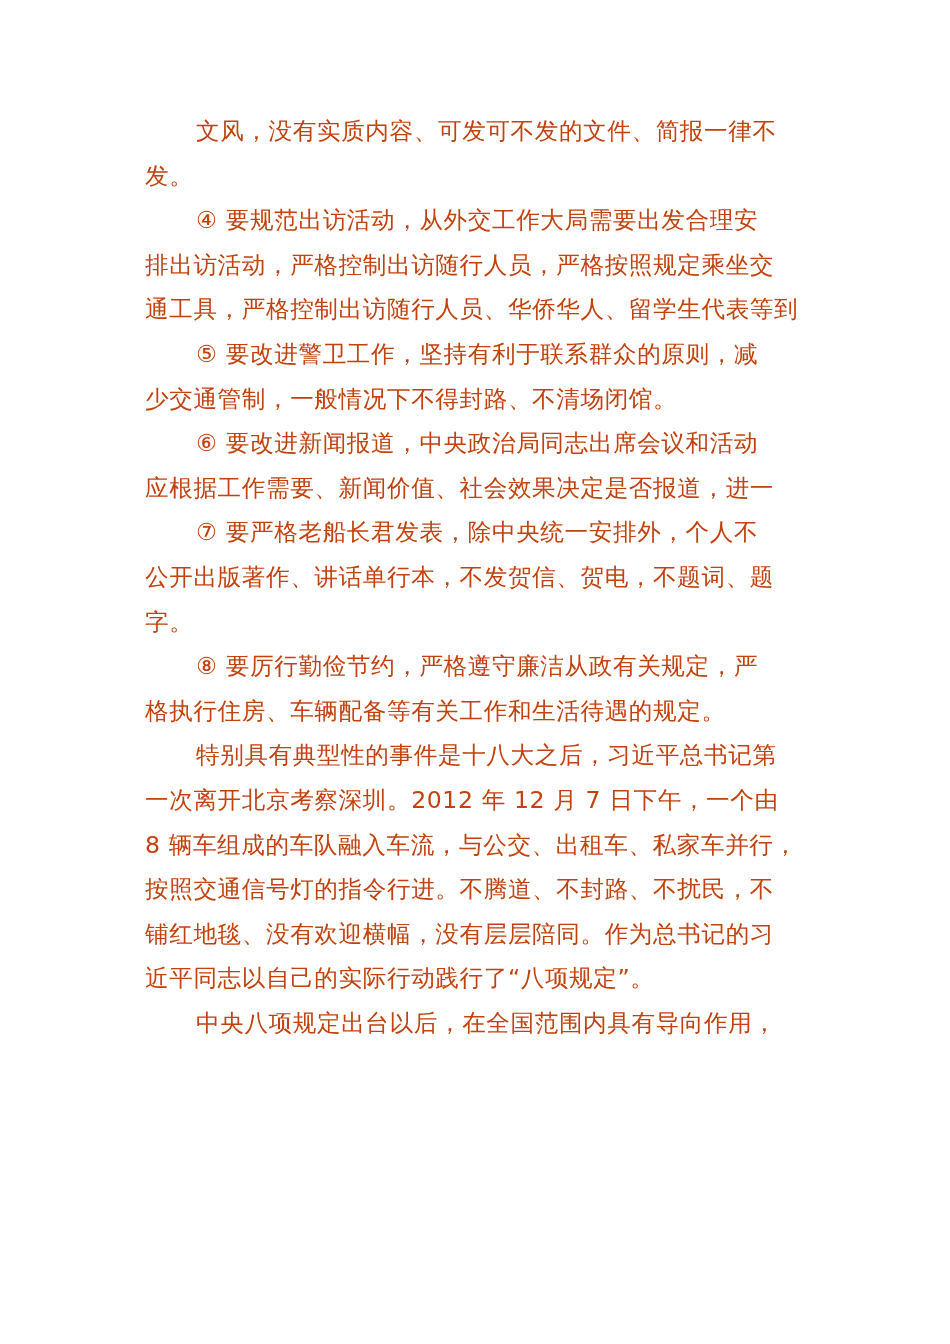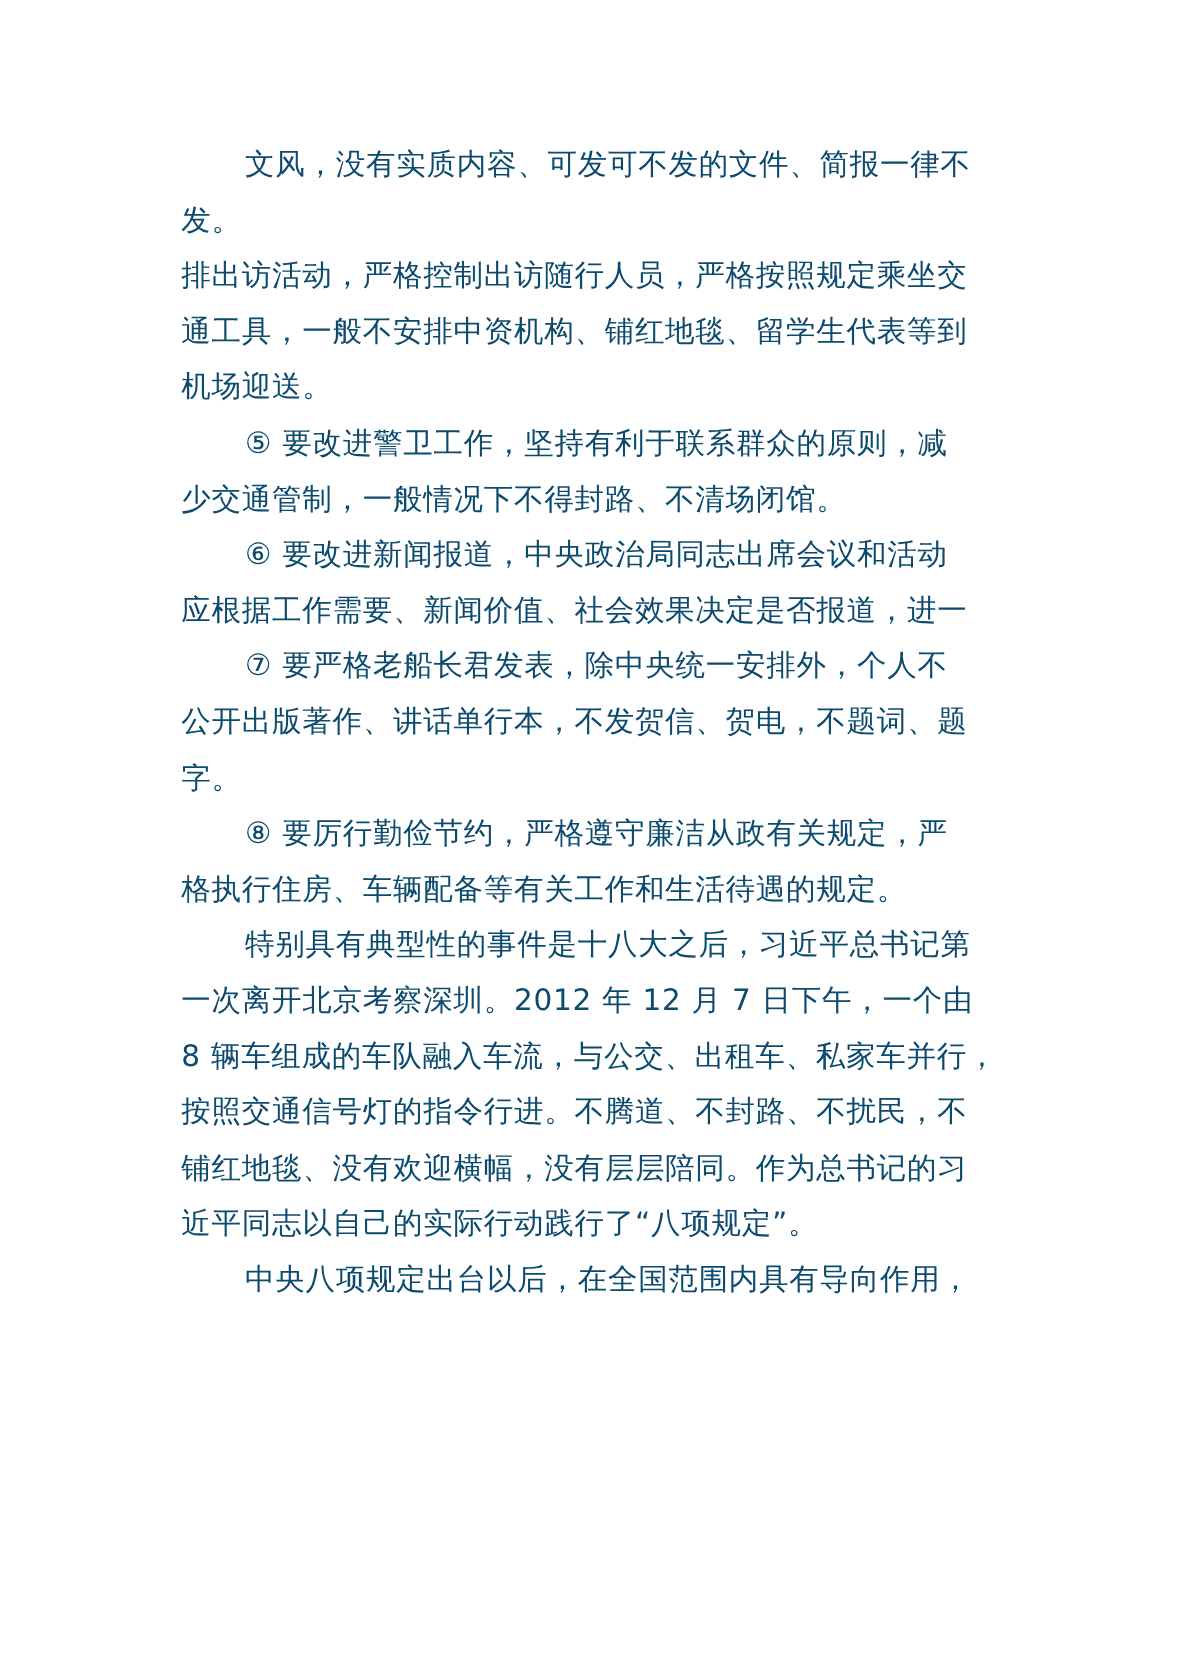--- a/index.html
+++ b/index.html
@@ -5,42 +5,42 @@
   html, body { margin: 0; padding: 0; background: #ffffff; }
   body { width: 950px; height: 1344px; position: relative; overflow: hidden; }
   .page {
     position: absolute;
     left: 145px;
     top: 109px;
     width: 664px;
     font-family: "DejaVu Sans", "Liberation Sans", sans-serif;
     font-size: 23.6px;
     line-height: 44.6px;
-    color: #0c4a6e;
+    color: #c2410c;
     text-align: justify;
     letter-spacing: 0.6px;
   }
   .page p { margin: 0; padding: 0; }
   .indent { text-indent: 51px; }
   .line { display: block; white-space: nowrap; }
 </style>
 </head>
 <body>
 
 <div class="page">
 
   <p class="indent">
     <span class="line">文风，没有实质内容、可发可不发的文件、简报一律不</span>
     <span class="line" style="text-indent:0">发。</span>
   </p>
 
   <p class="indent">
+    <span class="line">④ 要规范出访活动，从外交工作大局需要出发合理安</span>
     <span class="line" style="text-indent:0">排出访活动，严格控制出访随行人员，严格按照规定乘坐交</span>
-    <span class="line" style="text-indent:0">通工具，一般不安排中资机构、铺红地毯、留学生代表等到</span>
-    <span class="line" style="text-indent:0">机场迎送。</span>
+    <span class="line" style="text-indent:0">通工具，严格控制出访随行人员、华侨华人、留学生代表等到</span>
   </p>
 
   <p class="indent">
     <span class="line">⑤ 要改进警卫工作，坚持有利于联系群众的原则，减</span>
     <span class="line" style="text-indent:0">少交通管制，一般情况下不得封路、不清场闭馆。</span>
   </p>
 
   <p class="indent">
     <span class="line">⑥ 要改进新闻报道，中央政治局同志出席会议和活动</span>
     <span class="line" style="text-indent:0">应根据工作需要、新闻价值、社会效果决定是否报道，进一</span>

